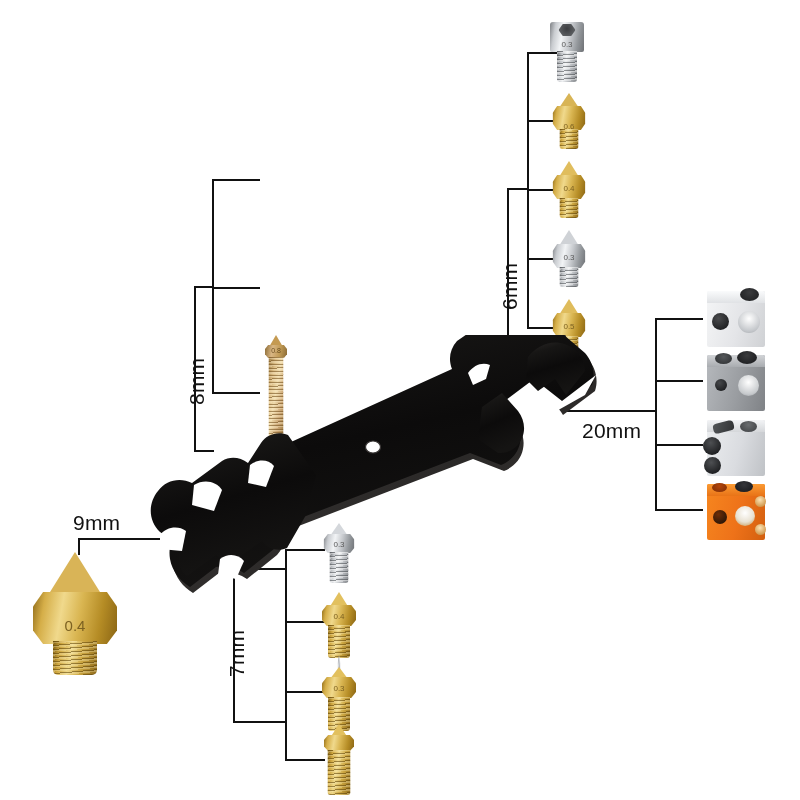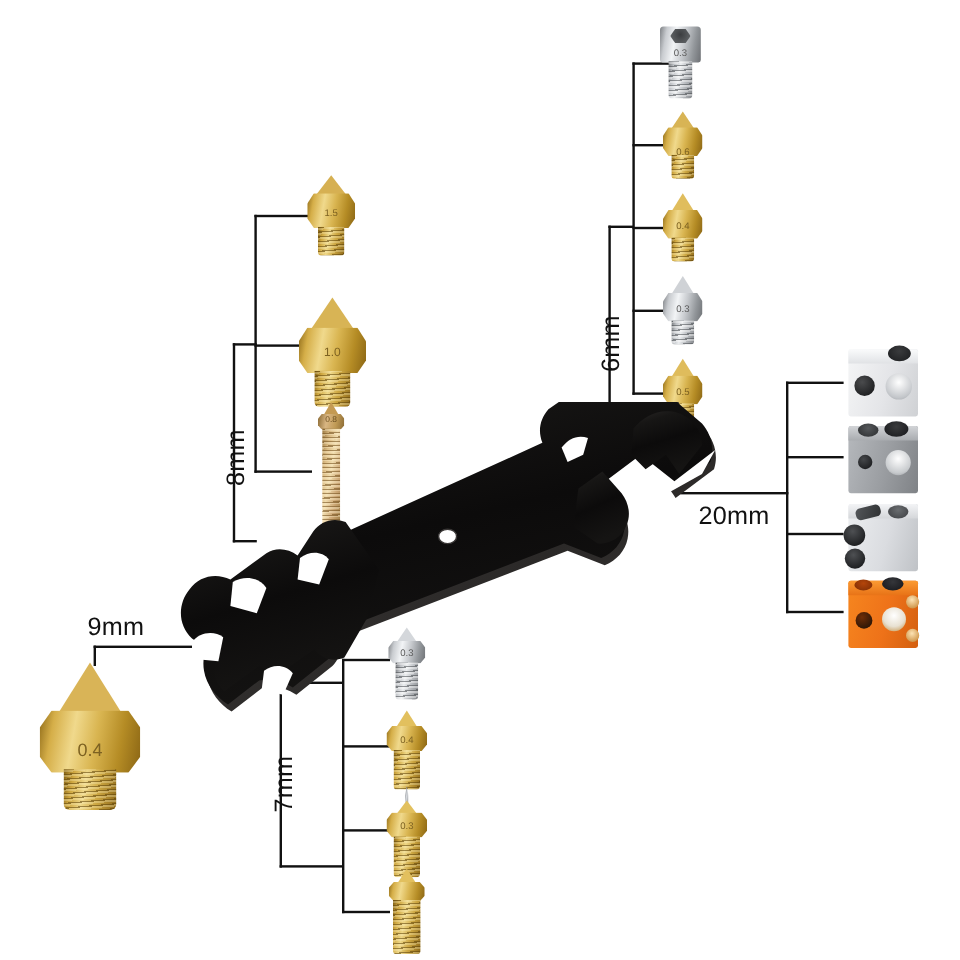--- a/index.html
+++ b/index.html
@@ -60,35 +60,21 @@
   <div class="rule v" style="left:212px;top:179px;height:215px;"></div>
   <div class="rule h" style="left:212px;top:179px;width:48px;"></div>
   <div class="rule h" style="left:212px;top:287px;width:48px;"></div>
   <div class="rule h" style="left:212px;top:392px;width:48px;"></div>
 
   <div class="rule v" style="left:194px;top:286px;height:166px;"></div>
   <div class="rule h" style="left:194px;top:286px;width:20px;"></div>
   <div class="rule h" style="left:194px;top:450px;width:20px;"></div>
   <div class="dim-label vert" style="left:186px;top:405px;">8mm</div>
 
-  <div class="noz" style="left:254px;top:146px;width:44px;height:72px;">
-    <div class="tip" style="top:0;border-left:13px solid transparent;border-right:13px solid transparent;border-bottom:17px solid #d6b052;"></div>
-    <div class="hex brass-hex" style="top:15px;width:40px;height:29px;
-                clip-path:polygon(14% 0,86% 0,100% 30%,100% 72%,86% 100%,14% 100%,0 72%,0 30%);"></div>
-    <div class="sz" style="top:28px;">1.5</div>
-    <div class="thr brass-thr" style="top:43px;width:22px;height:24px;border-radius:0 0 3px 3px;"></div>
-  </div>
-
-  <div class="noz" style="left:248px;top:248px;width:58px;height:96px;">
-    <div class="tip" style="top:0;border-left:19px solid transparent;border-right:19px solid transparent;border-bottom:28px solid #d8b455;"></div>
-    <div class="hex brass-hex" style="top:25px;width:56px;height:38px;
-                clip-path:polygon(13% 0,87% 0,100% 30%,100% 72%,87% 100%,13% 100%,0 72%,0 30%);"></div>
-    <div class="sz" style="top:42px;font-size:10px;">1.0</div>
-    <div class="thr brass-thr" style="top:61px;width:30px;height:30px;border-radius:0 0 4px 4px;"></div>
-  </div>
+
 
   <div class="noz" style="left:258px;top:335px;width:36px;height:110px;">
     <div class="tip" style="top:0;border-left:7px solid transparent;border-right:7px solid transparent;border-bottom:12px solid #c49a52;"></div>
     <div class="hex" style="top:10px;width:22px;height:13px;
                 background:linear-gradient(100deg,#8a6a34,#d9b683,#c09a55,#8a6a34);
                 clip-path:polygon(14% 0,86% 0,100% 30%,100% 72%,86% 100%,14% 100%,0 72%,0 30%);"></div>
     <div class="sz" style="top:12px;font-size:7px;color:#6b4f21;">0.8</div>
     <div class="thr" style="top:22px;width:15px;height:86px;border-radius:0 0 2px 2px;
                 background:
                   repeating-linear-gradient(178deg,rgba(120,85,35,.60) 0 1px,rgba(255,240,205,.38) 1px 2.4px,rgba(120,85,35,0) 2.4px 3.6px),

